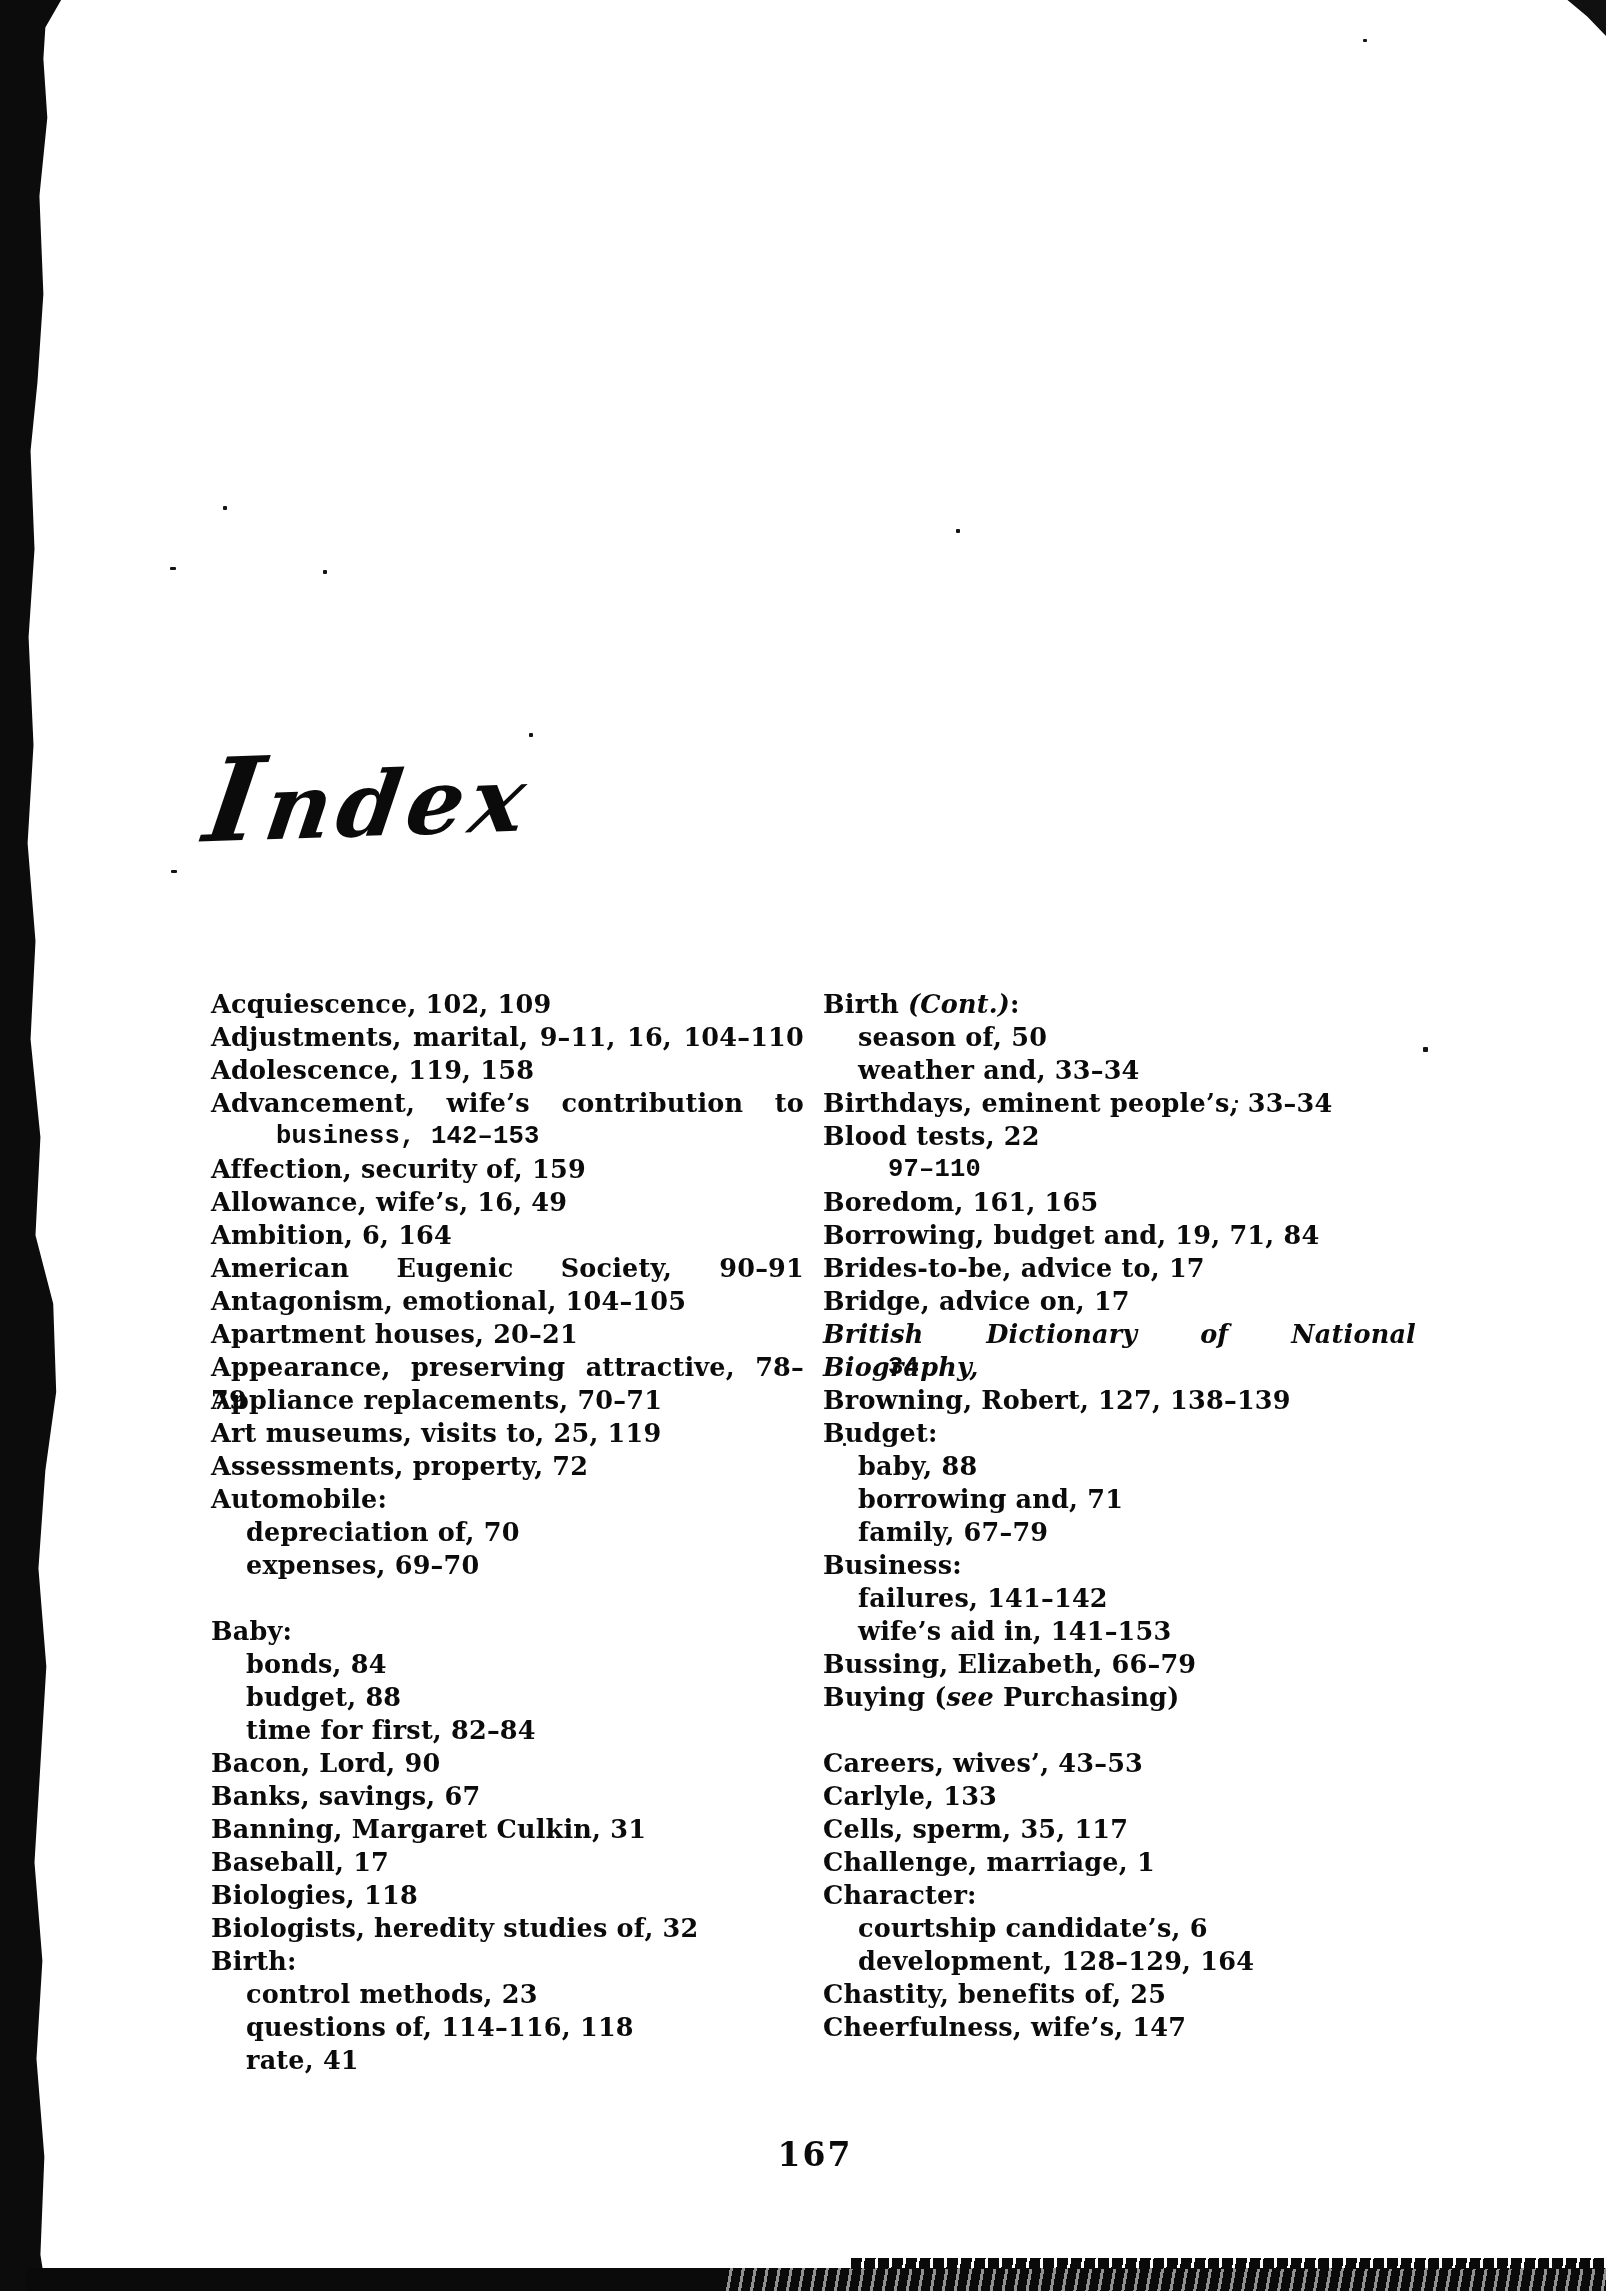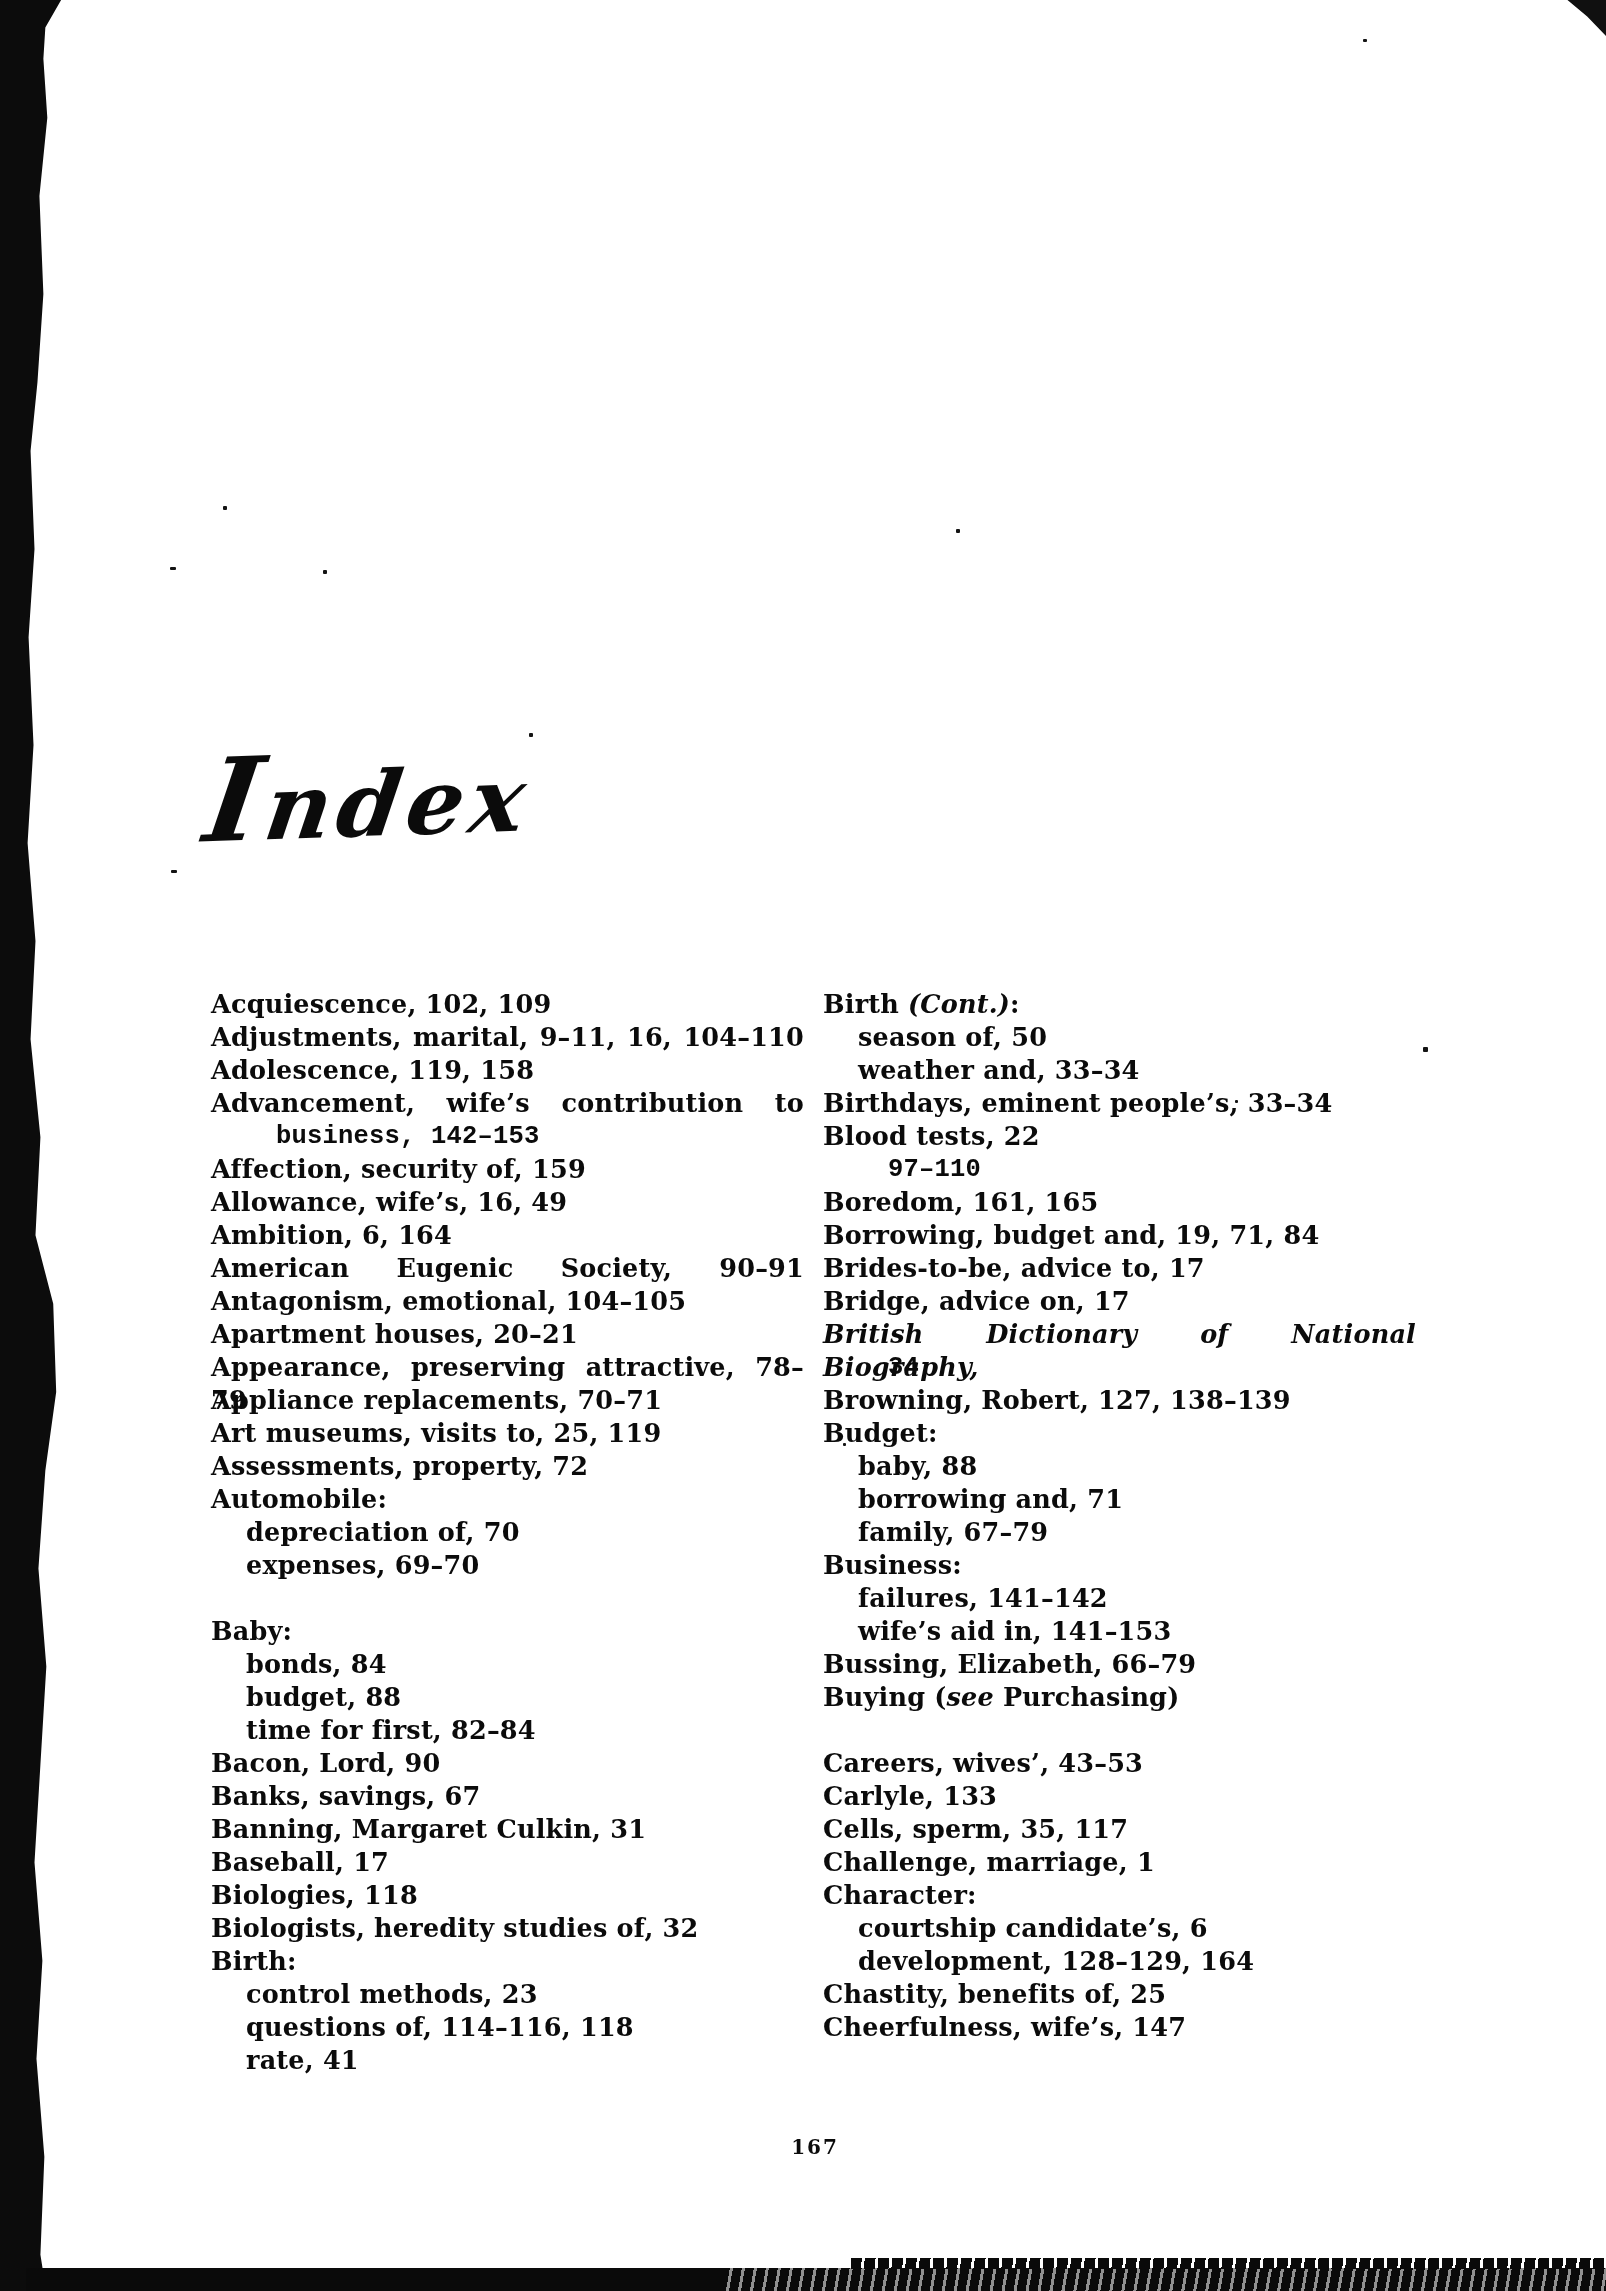--- a/index.html
+++ b/index.html
@@ -44,21 +44,21 @@
     font-weight:bold;white-space:nowrap;letter-spacing:0.2px;
   }
   .index-line.justify{white-space:normal;text-align:justify;text-align-last:justify;}
   .index-line.ind1{padding-left:35px;}
   .index-line.ind2{padding-left:65px;font-family:Liberation Mono, monospace;}
   .index-line.blank{height:33px;}
   .it{font-style:italic;}
   
   .page-num{
     position:absolute;left:211px;top:2135px;width:1208px;
-    text-align:center;font-size:20px;font-weight:bold;letter-spacing:2px;
+    text-align:center;font-size:33px;font-weight:bold;letter-spacing:2px;
   }
 </style>
 </head>
 <body>
 
 <svg class="scan-edge" viewBox="0 0 70 2338" preserveAspectRatio="none" aria-hidden="true">
   <path fill="#0c0c0c" d="M0,0 L62,0 L46,28 L44,60 L48,120 L40,200 L44,300 L38,390 L31,460 L35,560 L29,650 L34,760 L28,860 L36,960 L31,1060 L41,1160 L36,1260 L54,1330 L57,1420 L46,1500 L39,1600 L47,1700 L41,1800 L35,1900 L43,2000 L37,2100 L45,2200 L41,2300 L47,2338 L0,2338 Z"></path>
 </svg>
 
 <div class="bottom-band">

